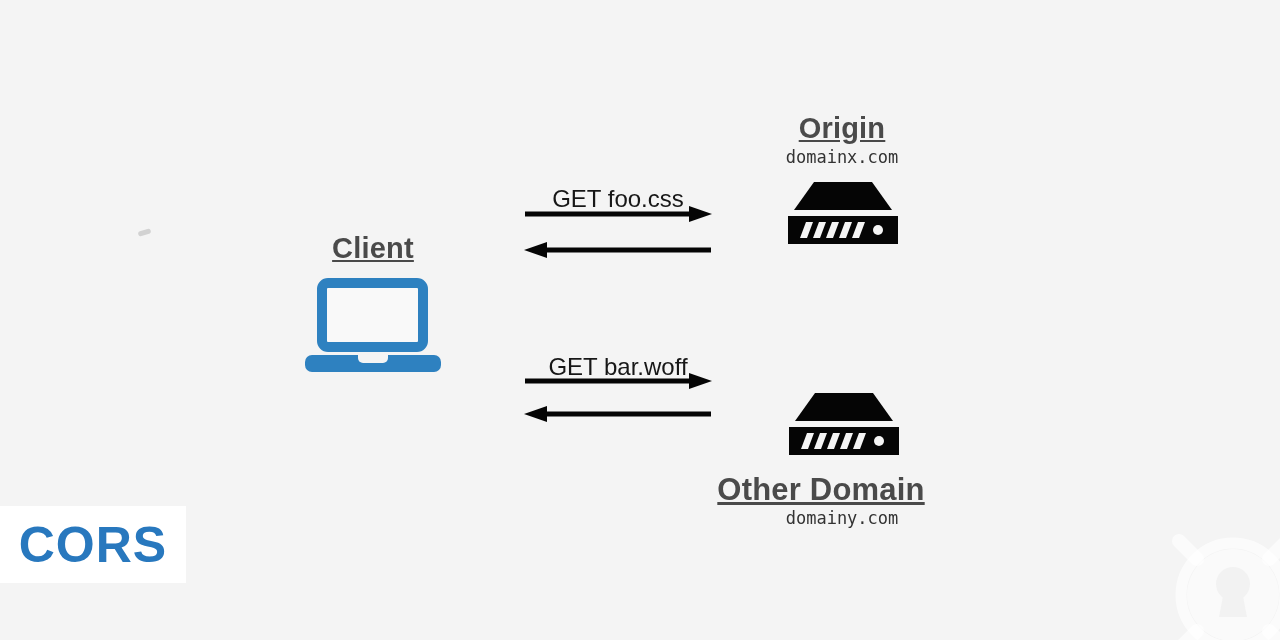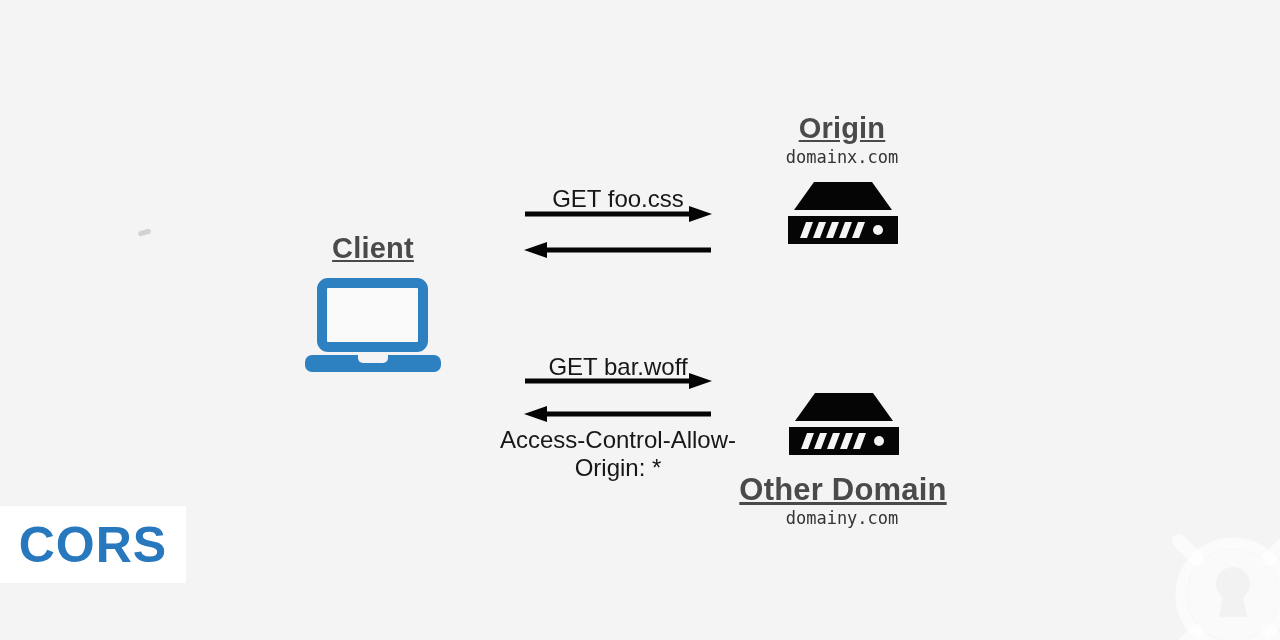--- a/index.html
+++ b/index.html
@@ -124,35 +124,34 @@
   <svg class="abs" style="left:523px;top:372px;" width="190" height="18" viewBox="0 0 190 18">
     <line x1="2" y1="9" x2="170" y2="9" stroke="var(--ink,#050505)" stroke-width="5"></line>
     <polygon points="166,1 189,9 166,17" class="ink"></polygon>
   </svg>
 
   <svg class="abs" style="left:523px;top:405px;" width="190" height="18" viewBox="0 0 190 18">
     <line x1="188" y1="9" x2="20" y2="9" stroke="var(--ink,#050505)" stroke-width="5"></line>
     <polygon points="24,1 1,9 24,17" class="ink"></polygon>
   </svg>
 
-  <div class="abs centered arrow-label" style="left:468px;top:426px;width:300px;">Access-Control-Allow-Origin: *</div>
 
   <svg class="abs" style="left:788px;top:392px;" width="112" height="64" viewBox="0 0 112 64">
     <polygon points="27,1 85,1 105,29 7,29" class="ink"></polygon>
     <rect x="1" y="35" width="110" height="28" class="ink"></rect>
     <g class="paper">
       <polygon points="13,57 19,41 26,41 20,57"></polygon>
       <polygon points="26,57 32,41 39,41 33,57"></polygon>
       <polygon points="39,57 45,41 52,41 46,57"></polygon>
       <polygon points="52,57 58,41 65,41 59,57"></polygon>
       <polygon points="65,57 71,41 78,41 72,57"></polygon>
       <circle cx="91" cy="49" r="5"></circle>
     </g>
   </svg>
 
-  <div class="abs centered node-title other-title" style="left:693px;top:472px;width:300px;">Other Domain</div>
+  <div class="abs centered node-title other-title" style="left:671px;top:472px;width:300px;">Other Domain</div>
   <div class="abs centered domain-label" style="left:742px;top:508px;width:200px;">domainy.com</div>
 
   <div class="abs cors-badge">
     <span>CORS</span>
   </div>
 
 </div>
 
 </body></html>

